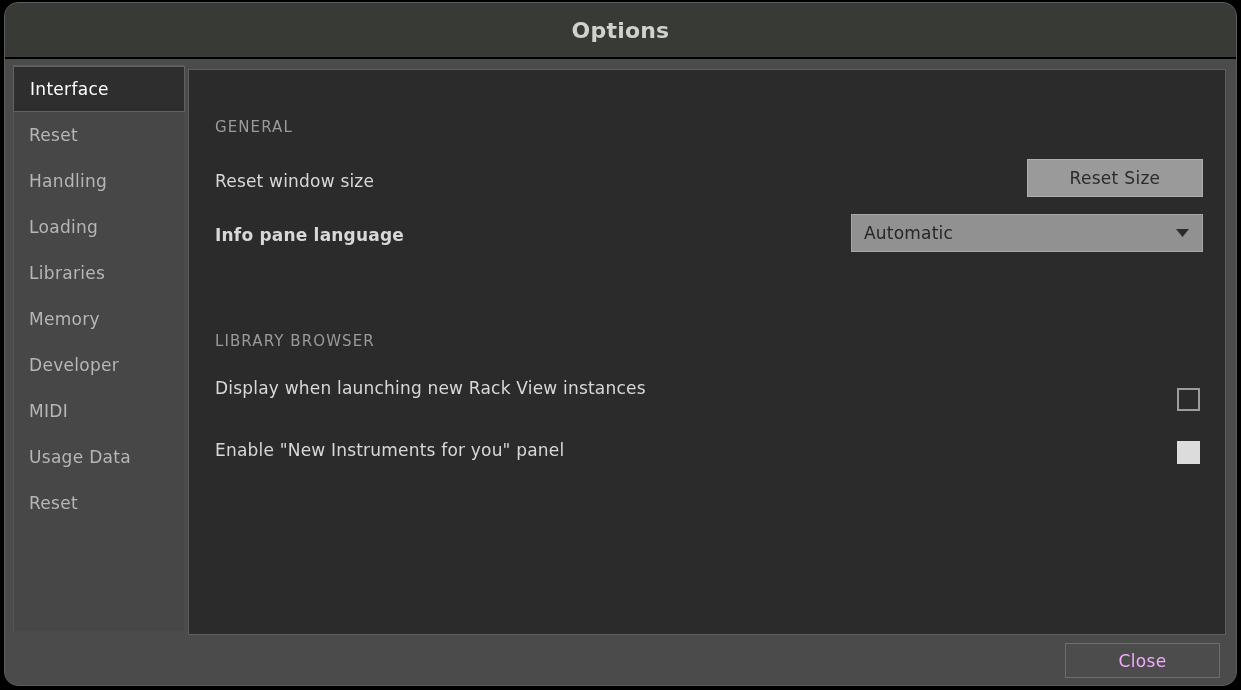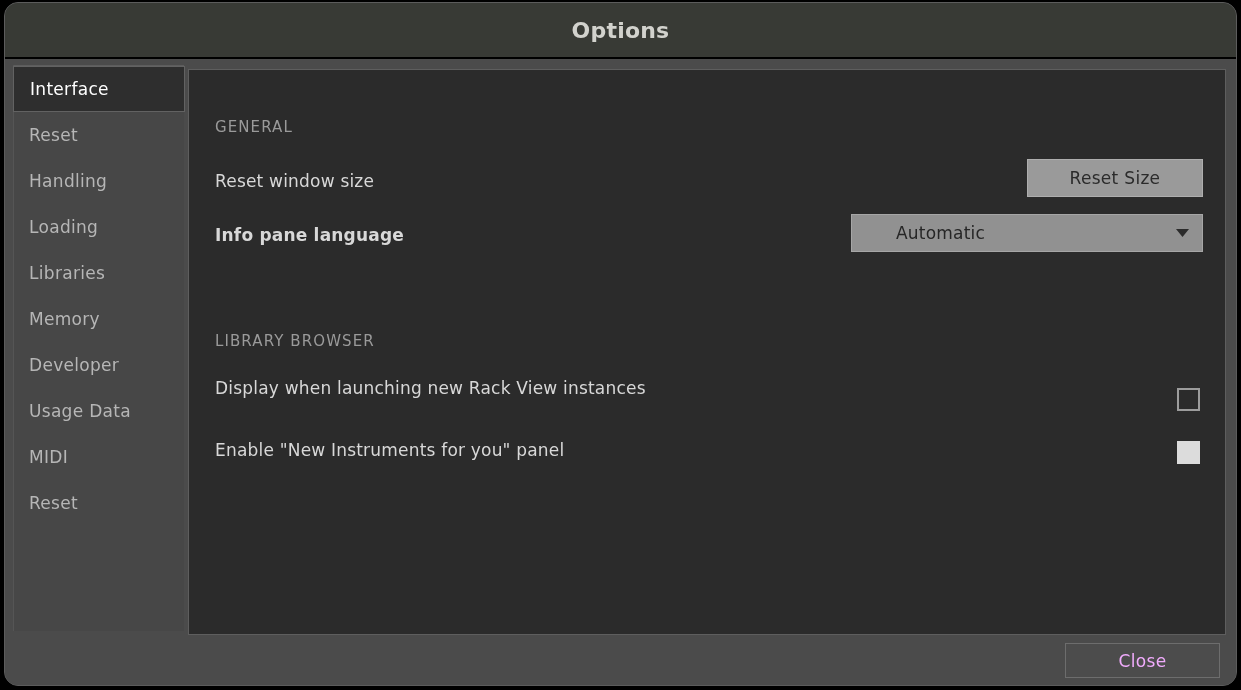--- a/index.html
+++ b/index.html
@@ -149,21 +149,20 @@
     left: 662px;
     top: 144px;
     width: 352px;
     height: 38px;
     background: #919191;
     border: 1px solid #a6a6a6;
     box-sizing: border-box;
     display: flex;
     align-items: center;
     cursor: pointer;
-    padding-left: 32px;
   }
   #language-dropdown-value {
     padding-left: 12px;
     font-family: "DejaVu Sans", sans-serif;
     font-size: 17px;
     color: #262626;
     letter-spacing: 0.2px;
     flex: 1;
   }
   #language-dropdown-arrow {
@@ -246,24 +245,24 @@
       <div class="nav-item">
         <span>Libraries</span>
       </div>
       <div class="nav-item">
         <span>Memory</span>
       </div>
       <div class="nav-item">
         <span>Developer</span>
       </div>
       <div class="nav-item">
+        <span>MIDI</span>
+      </div>
+      <div class="nav-item">
         <span>Usage Data</span>
-      </div>
-      <div class="nav-item">
-        <span>MIDI</span>
       </div>
       <div class="nav-item">
         <span>Reset</span>
       </div>
     </div>
 
     <div id="content">
 
       <div class="section-title" style="left:26px; top:48px;">GENERAL</div>
 

